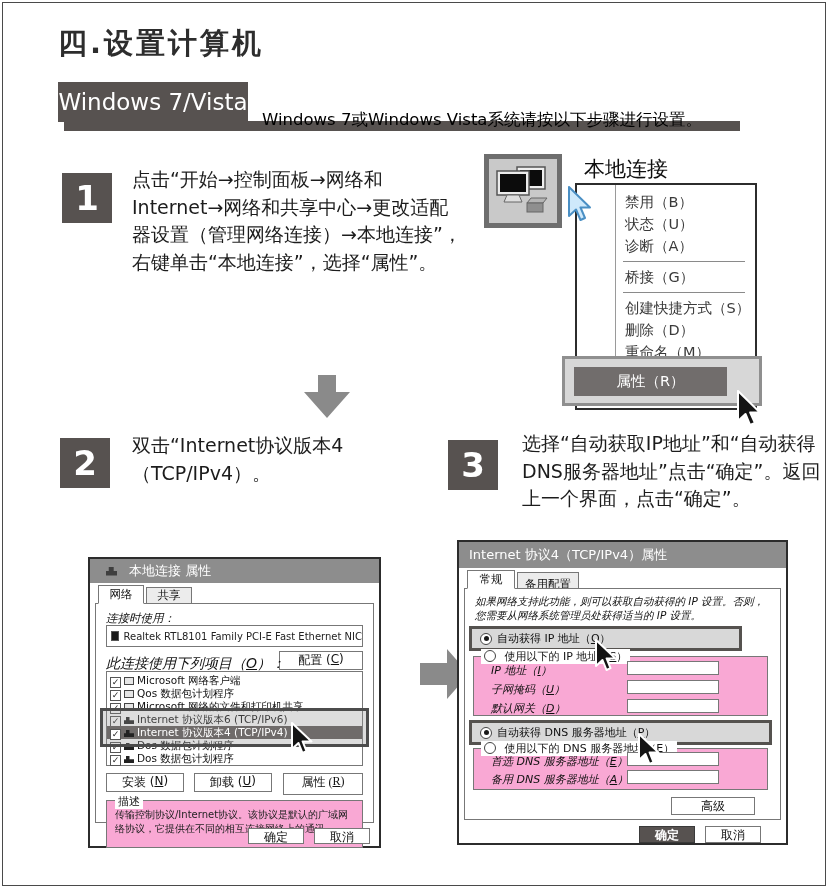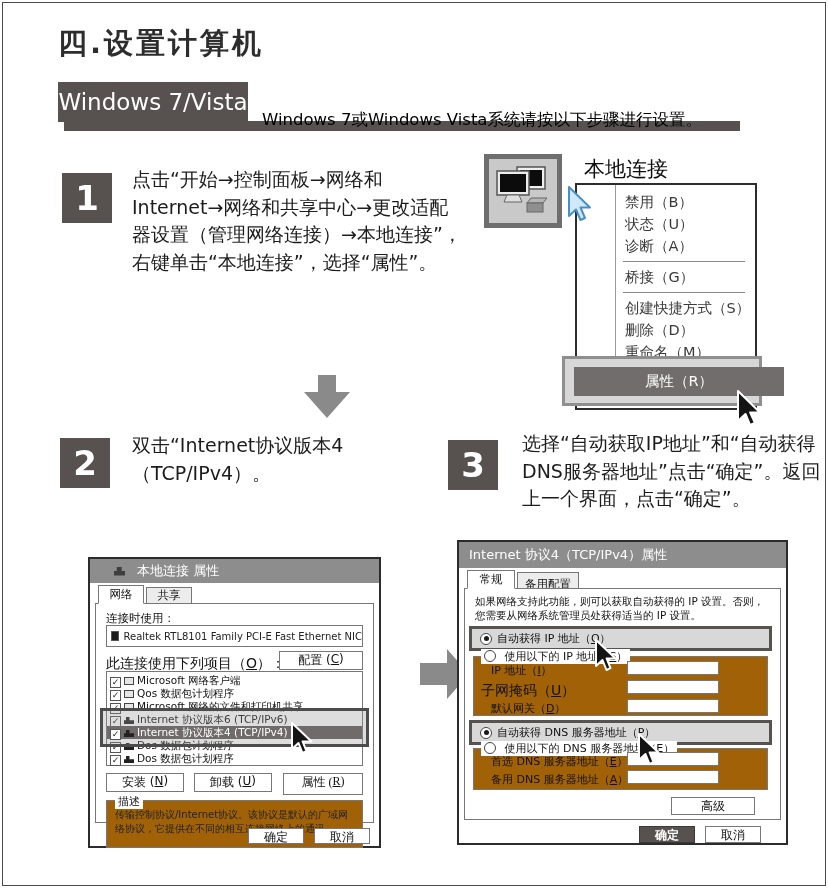--- a/index.html
+++ b/index.html
@@ -18,31 +18,31 @@
   .compicon{position:absolute;left:484px;top:154px;width:78px;height:74px;background:#c9c9c9;
             border:5px solid #6e6e6e;box-sizing:border-box;display:flex;align-items:center;justify-content:center;}
   .lclabel{position:absolute;left:584px;top:155px;font-size:21px;color:#0e0e0e;}
   .cmenu{position:absolute;left:575px;top:183px;width:182px;height:227px;border:2px solid #2c2c2c;
          background:#fff;box-sizing:border-box;padding-top:6px;}
   .gutter{position:absolute;left:38px;top:0;width:1px;height:172px;background:#9a9a9a;}
   .mi{height:22px;line-height:22px;padding-left:48px;font-size:14.5px;color:#3a3a3a;white-space:nowrap;}
   .msep{height:1px;background:#8a8a8a;margin:4px 10px 4px 46px;}
   .hlbox{position:absolute;left:562px;top:356px;width:200px;height:50px;background:#d7d7d7;
          border:3px solid #8f8f8f;box-sizing:border-box;z-index:3;}
-  .hlbtn{position:absolute;left:9px;top:8px;width:210px;height:29px;background:#716d6c;color:#fff;
+  .hlbtn{position:absolute;left:9px;top:8px;width:153px;height:29px;background:#716d6c;color:#fff;
          font-size:14.5px;display:flex;align-items:center;justify-content:center;}
   .cursor{position:absolute;pointer-events:none;}
   .dlg{position:absolute;background:#fff;border:2px solid #2c2c2c;box-sizing:border-box;}
   .tbar{position:absolute;left:0;top:0;right:0;background:#8d8d8d;color:#fff;
         display:flex;align-items:center;gap:6px;}
   .tab{position:absolute;font-size:11.5px;border:1px solid #777;background:#ececec;color:#111;
        display:flex;align-items:center;justify-content:center;box-sizing:border-box;}
   .tab.active{background:#fff;border-bottom:1px solid #fff;z-index:2;}
   .tabbox{position:absolute;border:1px solid #777;box-sizing:border-box;background:#fff;}
-  .flabel{position:absolute;font-size:11.5px;color:#111;white-space:nowrap;}
+  .flabel{position:absolute;font-size:11.5px;color:#111;white-space:nowrap;font-style:italic;}
   .wrap{white-space:normal;}
   .fbox{position:absolute;border:1px solid #777;box-sizing:border-box;background:#fff;}
   .btn{position:absolute;border:1px solid #777;background:#fff;font-size:12px;color:#111;
        display:flex;align-items:flex-start;justify-content:center;box-sizing:border-box;white-space:nowrap;}
   .btn.dark{background:#575250;color:#fff;border-color:#3a3a3a;font-weight:700;}
   .cb{display:inline-block;width:9px;height:9px;border:1px solid #555;background:#fff;font-size:9px;
       line-height:8px;text-align:center;color:#222;margin-right:3px;vertical-align:-1px;box-sizing:content-box;}
   .cb::after{content:"✓";}
   .lrow{height:13px;line-height:13px;font-size:10.5px;white-space:nowrap;padding-left:3px;color:#111;}
   .ic1{display:inline-block;width:10px;height:8px;background:#e6e6e6;border:1px solid #444;
@@ -52,21 +52,21 @@
   .lrow.sel{background:#6f6b6a;color:#fff;position:relative;z-index:6;}
   .hl2{position:absolute;border:3px solid #4c4c4c;background:rgba(150,150,150,0.32);z-index:5;
        box-sizing:border-box;pointer-events:none;}
   .radio{display:inline-block;width:10px;height:10px;border:1px solid #444;border-radius:50%;
          background:#fff;margin-right:5px;vertical-align:-2px;position:relative;box-sizing:content-box;}
   .radio.sel::after{content:"";position:absolute;left:2.5px;top:2.5px;width:5px;height:5px;
          border-radius:50%;background:#1a1a1a;}
   .hlrow{position:absolute;border:3px solid #55524f;background:#d8d8d8;box-sizing:border-box;
          display:flex;align-items:center;padding-left:8px;font-size:11px;color:#111;white-space:nowrap;}
   .onborder{position:absolute;background:#fff;padding:0 3px;font-size:11px;white-space:nowrap;color:#111;}
-  .group{position:absolute;border:1px solid #777;box-sizing:border-box;background:#a16207;}
+  .group{position:absolute;border:1px solid #777;box-sizing:border-box;background:#f9a8d4;}
   .glegend{position:absolute;top:-7px;left:8px;background:#fff;padding:0 3px;font-size:11px;color:#111;}
   .gtext{position:absolute;font-size:10px;line-height:1.35;color:#222;}
   .u{text-decoration:underline;}
   .minimon{display:inline-block;width:11px;height:8px;background:#1a1a1a;border:1px solid #555;
            margin:0 5px 0 4px;vertical-align:-1px;box-sizing:content-box;}
   .plugicon{display:inline-block;width:11px;height:9px;background:#3f3f3f;margin-right:6px;
            clip-path:polygon(0 100%,0 50%,25% 50%,25% 0,70% 0,70% 50%,100% 50%,100% 100%);}
 </style>
 </head>
 <body>
@@ -125,21 +125,21 @@
   <div class="steptext" style="left:132px;top:432px;width:330px;">双击“Internet协议版本4（TCP/IPv4）。</div>
 
   <div class="stepnum" style="left:448px;top:440px;">3</div>
   <div class="steptext" style="left:522px;top:430px;width:300px;">选择“自动获取IP地址”和“自动获得DNS服务器地址”点击“确定”。返回上一个界面，点击“确定”。</div>
 
   <svg class="cursor" style="left:420px;top:648px;" width="50" height="52" viewBox="0 0 50 52">
     <polygon points="0,15 27,15 27,1 49,26 27,51 27,37 0,37" fill="#8a8a8a"></polygon>
   </svg>
 
   <div class="dlg" style="left:88px;top:557px;width:293px;height:291px;">
-    <div class="tbar" style="height:24px;font-size:13px;padding-left:24px;">
+    <div class="tbar" style="height:24px;font-size:13px;padding-left:16px;">
       <span class="plugicon"></span>
       <span>本地连接  属性</span>
     </div>
     <div class="tab active" style="left:8px;top:26px;width:46px;height:19px;">网络</div>
     <div class="tab" style="left:56px;top:28px;width:46px;height:17px;">共享</div>
     <div class="tabbox" style="left:5px;top:44px;width:279px;height:220px;"></div>
 
     <div class="flabel" style="left:16px;top:52px;">连接时使用：</div>
     <div class="fbox" style="left:16px;top:66px;width:257px;height:22px;display:flex;align-items:center;">
       <span class="minimon"></span>
@@ -196,38 +196,38 @@
   <div class="dlg" style="left:457px;top:540px;width:331px;height:305px;">
     <div class="tbar" style="height:26px;font-size:13px;padding-left:10px;">
       <span>Internet 协议4（TCP/IPv4）属性</span>
     </div>
     <div class="tab active" style="left:8px;top:28px;width:48px;height:19px;">常规</div>
     <div class="tab" style="left:58px;top:30px;width:62px;height:24px;">备用配置</div>
     <div class="tabbox" style="left:5px;top:46px;width:317px;height:232px;"></div>
 
     <div class="flabel wrap" style="left:16px;top:53px;width:294px;font-size:10.5px;line-height:1.3;">如果网络支持此功能，则可以获取自动获得的 IP 设置。否则，您需要从网络系统管理员处获得适当的 IP 设置。</div>
 
-    <div class="hlrow" style="left:10px;top:84px;width:303px;height:25px;">
+    <div class="hlrow" style="left:10px;top:84px;width:273px;height:25px;">
       <span class="radio sel"></span>
       <span><span>自动获得 IP 地址（</span><span class="u">O</span><span>）</span></span>
     </div>
     <svg class="cursor" style="left:135px;top:97px;z-index:9;" width="24" height="36" viewBox="0 0 24 36">
       <polygon points="2,1 2,27 8.5,21 12.5,31 16.5,29.2 12.6,19.5 21.5,19.5" fill="#141414" stroke="#fff" stroke-width="2" stroke-linejoin="round"></polygon>
     </svg>
 
     <div class="group" style="left:14px;top:114px;width:295px;height:60px;"></div>
     <div class="onborder" style="left:22px;top:107px;">
       <span class="radio"></span>
       <span><span>使用以下的 IP 地址（</span><span class="u">S</span><span>）</span></span>
     </div>
     <div class="flabel" style="left:32px;top:121px;font-size:11px;">
       <span>IP 地址（</span><span class="u">I</span><span>）</span>
     </div>
     <div class="fbox" style="left:168px;top:119px;width:92px;height:14px;"></div>
-    <div class="flabel" style="left:22px;top:140px;font-size:14px;">
+    <div class="flabel" style="left:32px;top:140px;font-size:11px;">
       <span>子网掩码（</span><span class="u">U</span><span>）</span>
     </div>
     <div class="fbox" style="left:168px;top:138px;width:92px;height:14px;"></div>
     <div class="flabel" style="left:32px;top:159px;font-size:11px;">
       <span>默认网关（</span><span class="u">D</span><span>）</span>
     </div>
     <div class="fbox" style="left:168px;top:157px;width:92px;height:14px;"></div>
 
     <div class="hlrow" style="left:10px;top:178px;width:303px;height:25px;">
       <span class="radio sel"></span>

